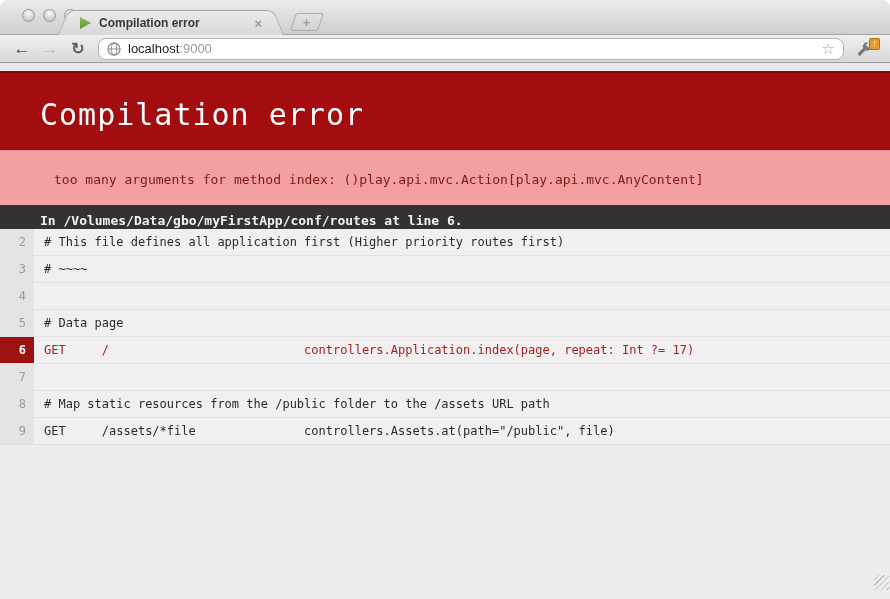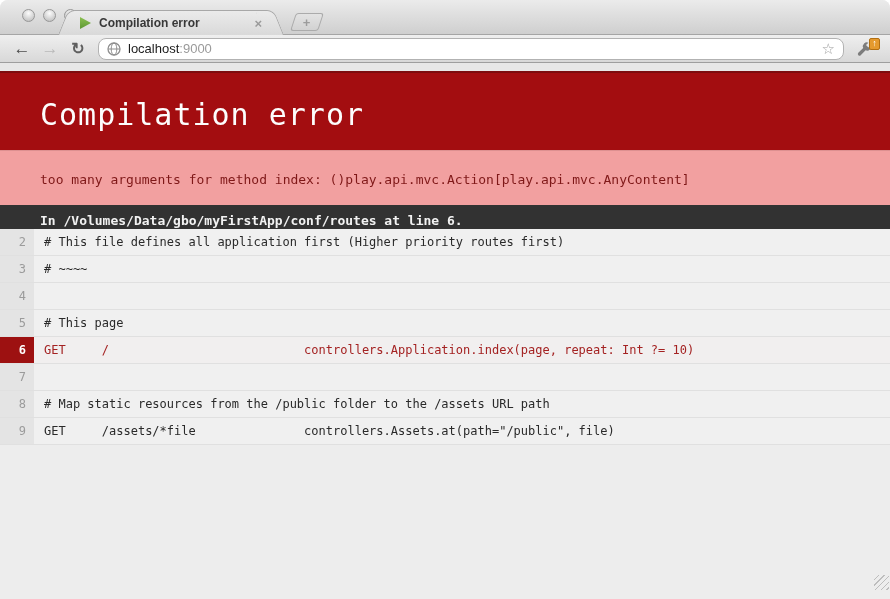--- a/index.html
+++ b/index.html
@@ -43,21 +43,21 @@
   .badge { position:absolute; right:0; top:0; width:11px; height:12px; background:#e59a2e;
            border:1px solid #b26f12; border-radius:2px; color:#ffffff; font-size:9px; font-weight:bold;
            display:flex; align-items:center; justify-content:center; line-height:1; }
 
   .substrip { height:8px; background:#e7e7e7; }
 
   
   .mono { font-family:"DejaVu Sans Mono", monospace; }
   .err-header { height:79px; background:#a30d10; border-top:2px solid #7d0c0e; padding:24px 0 0 40px; }
   .err-header h1 { color:#fdfdfd; font-size:30px; font-weight:500; font-family:"DejaVu Sans Mono", monospace; letter-spacing:1px; }
-  .err-banner { height:55px; background:#f2a0a0; border-top:1px solid #dd9090; padding:21px 0 0 40px;
+  .err-banner { height:55px; background:#f2a0a0; border-top:1px solid #dd9090; padding:21px 0 0 54px;
                 color:#7f1818; font-size:13px; white-space:pre; }
   .err-location { height:24px; background:#323232; color:#f2f2f2; font-size:13px; font-weight:bold;
                   line-height:32px; padding-left:40px; white-space:pre; }
 
   
   .listing { background:#ededed; }
   .row { display:flex; height:27px; border-bottom:1px solid rgba(0,0,0,0.05); }
   .num { width:34px; flex:none; background:#e4e4e4; color:#9b9b9b; font-size:12px; line-height:26px;
          text-align:right; padding-right:8px; font-family:"DejaVu Sans Mono", monospace; }
   .code { flex:1; background:#f0f0f0; color:#2a2a2a; font-size:12px; line-height:26px;
@@ -144,26 +144,26 @@
     <div class="code"># ~~~~</div>
   </div>
 
   <div class="row">
     <div class="num">4</div>
     <div class="code"></div>
   </div>
 
   <div class="row">
     <div class="num">5</div>
-    <div class="code"># This page</div>
+    <div class="code"># Data page</div>
   </div>
 
   <div class="row error">
     <div class="num">6</div>
-    <div class="code">GET     /                           controllers.Application.index(page, repeat: Int ?= 10)</div>
+    <div class="code">GET     /                           controllers.Application.index(page, repeat: Int ?= 17)</div>
   </div>
 
   <div class="row">
     <div class="num">7</div>
     <div class="code"></div>
   </div>
 
   <div class="row">
     <div class="num">8</div>
     <div class="code"># Map static resources from the /public folder to the /assets URL path</div>

